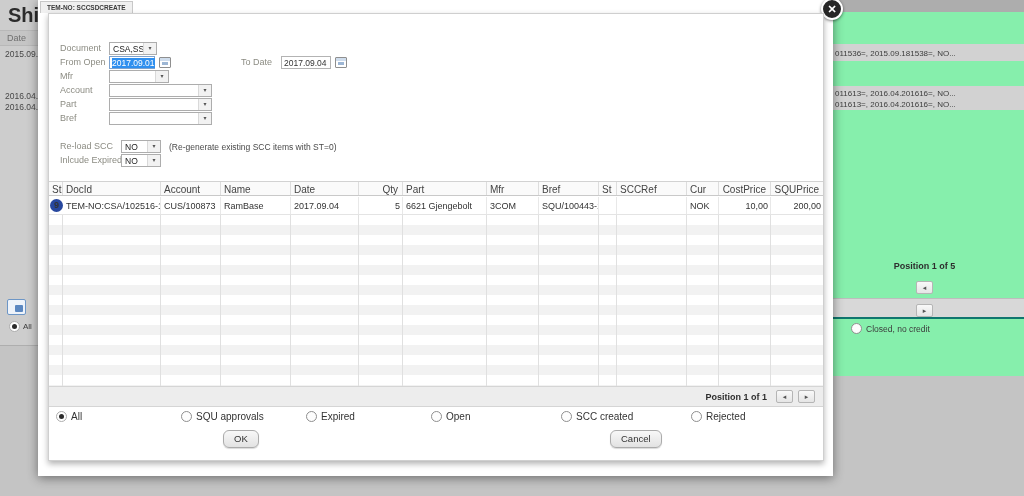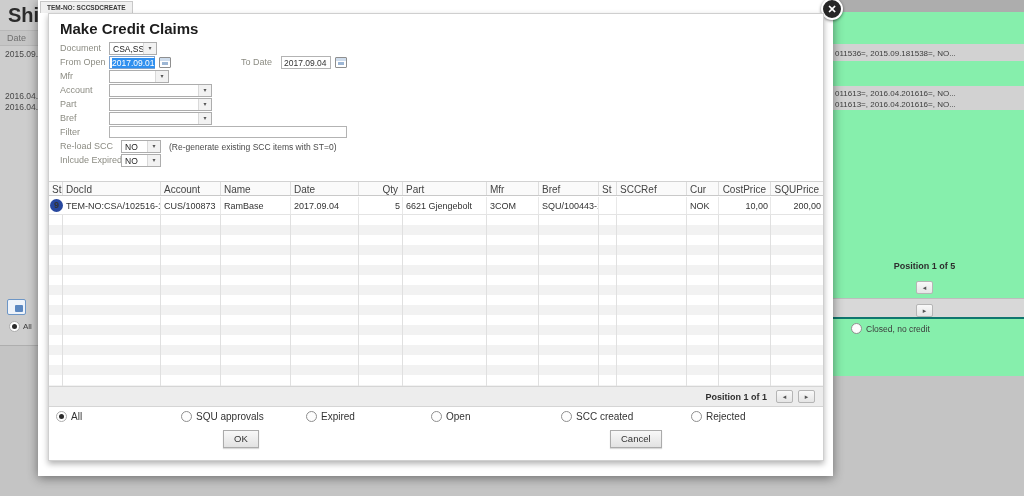--- a/index.html
+++ b/index.html
@@ -26,21 +26,21 @@
   .bg-topband { position:absolute; left:0; top:0; width:191px; height:12px; background:#adadad; }
   .bg-band { position:absolute; left:0; width:191px; background:#d2d2d2; }
   .bg-textrow { position:absolute; left:2px; font-size:8px; color:#3c3c3c; white-space:nowrap; overflow:hidden; width:188px; }
   .bg-posbar { position:absolute; left:0; top:298px; width:191px; height:21px; background:#d8d8d8; border-top:1px solid #bdbdbd; border-bottom:2px solid #0f766e; display:flex; align-items:center; justify-content:flex-end; gap:10px; padding-right:8px;flex-direction:column; }
   .bg-posbar .poslabel { font-size:9px; font-weight:bold; color:#2e2e2e; }
   .bg-closed { position:absolute; left:18px; top:323px; display:flex; align-items:center; gap:4px; font-size:8.5px; color:#3c3c3c; }
   
   .radio { width:11px; height:11px; border:1px solid #8f8f8f; border-radius:50%; background:#fdfdfd; position:relative; flex:0 0 auto; }
   .radio.sel::after { content:""; position:absolute; left:2px; top:2px; width:5px; height:5px; border-radius:50%; background:#2b2b2b; }
   .navbtn { width:17px; height:13px; border:1px solid #b5b5b5; border-radius:2px; background:linear-gradient(#f9f9f9,#e5e5e5); font-size:7px; color:#555; text-align:center; line-height:11px; }
-  .pushbtn { position:absolute; height:18px; border:1px solid #ababab; border-radius:0; background:linear-gradient(#f8f8f8,#e2e2e2); font-size:9.5px; color:#333; padding:0 10px; line-height:16px; box-shadow:0 1px 1px rgba(0,0,0,.15); }
+  .pushbtn { position:absolute; height:18px; border:1px solid #ababab; border-radius:6px; background:linear-gradient(#f8f8f8,#e2e2e2); font-size:9.5px; color:#333; padding:0 10px; line-height:16px; box-shadow:0 1px 1px rgba(0,0,0,.15); }
   
   .modal { position:absolute; left:38px; top:0; width:795px; height:476px; background:#fff; box-shadow:0 2px 10px rgba(0,0,0,.45); }
   .mtab { position:absolute; left:2px; top:1px; height:12px; background:#f0f0f0; border:1px solid #c8c8c8; border-bottom:none; font-size:6.5px; font-weight:bold; color:#3a3a3a; padding:2px 6px 0 6px; white-space:nowrap; }
   .close-btn { position:absolute; left:783px; top:-2px; width:22px; height:22px; border-radius:50%; background:#262626; border:2px solid #fff; box-shadow:0 1px 3px rgba(0,0,0,.5); color:#fff; font-size:11px; font-weight:bold; text-align:center; line-height:18px; }
   .panel { position:absolute; left:10px; top:13px; width:776px; height:448px; background:#fff; border:1px solid #cfcfcf; box-shadow:0 3px 6px rgba(0,0,0,.3); }
   .ptitle { position:absolute; left:11px; top:6px; font-size:15px; font-weight:bold; color:#1c1c1c; }
   .frow { position:absolute; left:0; height:14px; width:770px; }
   .flabel { position:absolute; left:11px; top:1px; font-size:9px; color:#8c8c83; }
   .fctrl { position:absolute; top:0; height:13px; }
   .sel { border:1px solid #adadad; background:#fff; display:flex; }
@@ -107,21 +107,20 @@
     <span class="radio"></span>
     <span>Closed, no credit</span>
   </div>
 </div>
 
 <div class="modal">
   <div class="mtab">TEM-NO: SCCSDCREATE</div>
   <div class="close-btn">✕</div>
 
   <div class="panel">
-    <div class="ptitle">Make Credit Claims</div>
 
     <div class="frow" style="top:28px;">
       <span class="flabel">Document</span>
       <div class="fctrl sel" style="left:60px;width:48px;">
         <span class="txt">CSA,SSA</span>
         <span class="arr">▾</span>
       </div>
     </div>
 
     <div class="frow" style="top:42px;">
@@ -160,24 +159,20 @@
     </div>
 
     <div class="frow" style="top:98px;">
       <span class="flabel">Bref</span>
       <div class="fctrl sel" style="left:60px;width:103px;">
         <span class="txt"></span>
         <span class="arr">▾</span>
       </div>
     </div>
 
-    <div class="frow" style="top:112px;">
-      <span class="flabel">Filter</span>
-      <div class="fctrl dinput" style="left:60px;width:238px;height:12px;"></div>
-    </div>
 
     <div class="frow" style="top:126px;">
       <span class="flabel">Re-load SCC</span>
       <div class="fctrl sel" style="left:72px;width:40px;">
         <span class="txt">NO</span>
         <span class="arr">▾</span>
       </div>
       <span class="note" style="left:120px;">(Re-generate existing SCC items with ST=0)</span>
     </div>
 

